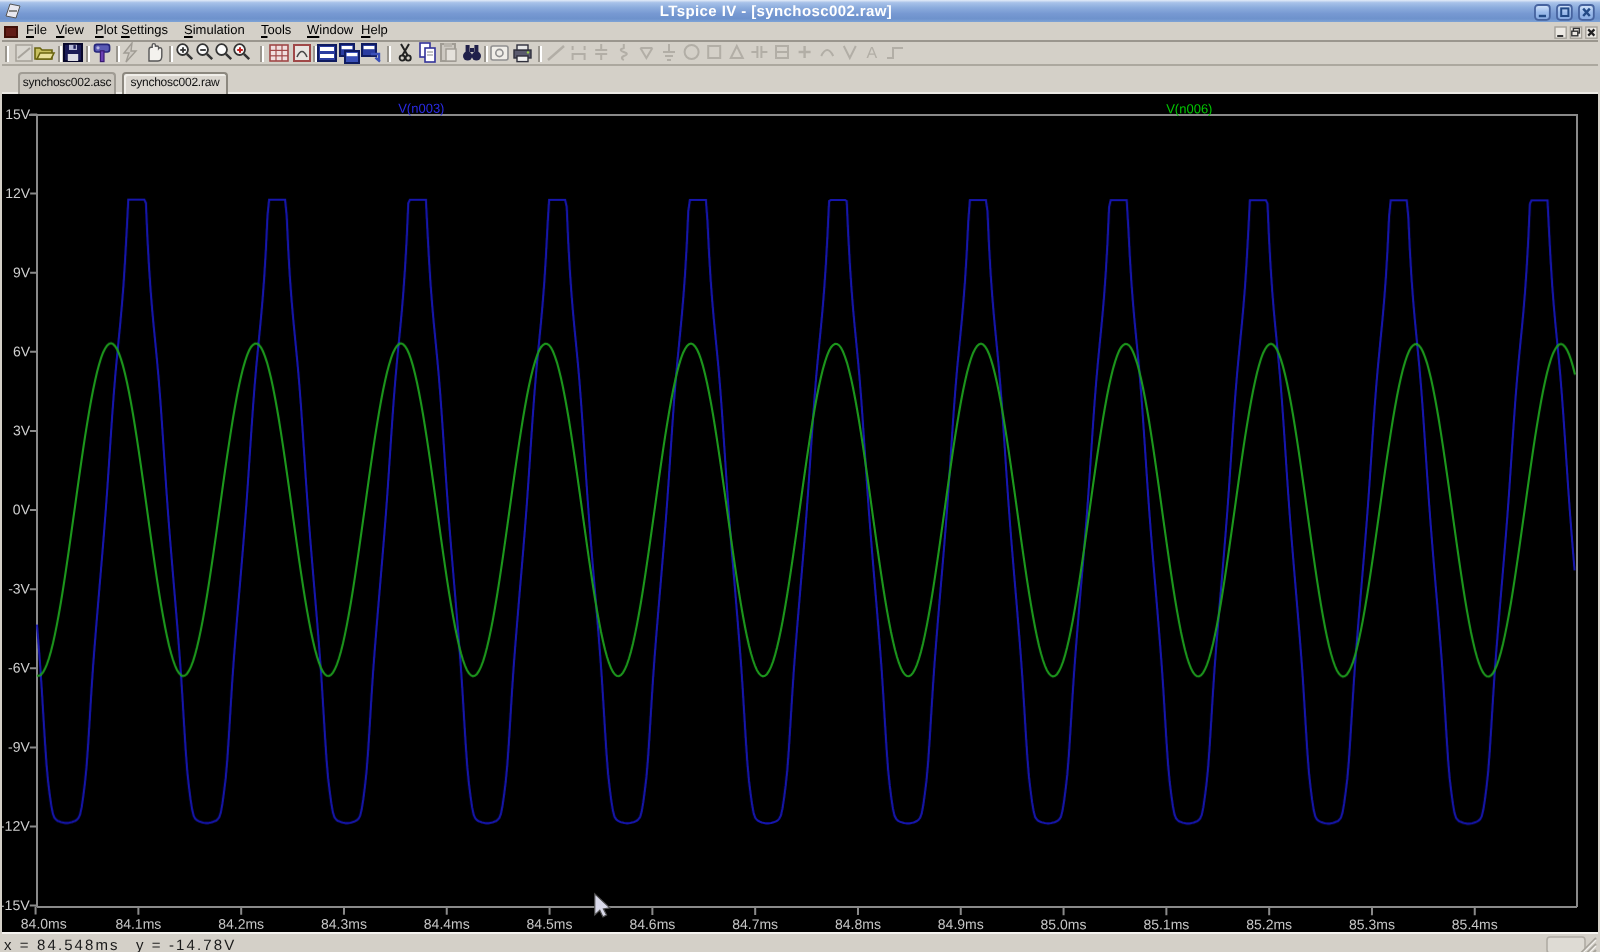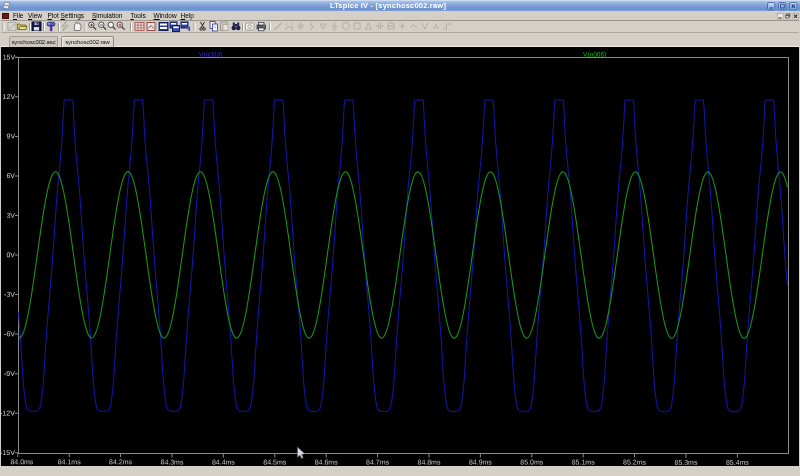--- a/index.html
+++ b/index.html
@@ -321,12 +321,21 @@
             </filter>
           </defs>
           <g filter="url(#soft)">
             <path d="M18.5 265.5 L19.3 275.4 L20.1 285.9 L20.9 297.7 L21.7 310.9 L22.5 323.9 L23.3 335.4 L24.1 344.0 L24.9 350.4 L25.7 356.0 L26.5 360.1 L27.3 362.1 L28.1 363.0 L28.9 363.6 L29.7 363.9 L30.5 364.2 L31.3 364.4 L32.1 364.6 L32.9 364.7 L33.7 364.7 L34.5 364.6 L35.3 364.4 L36.1 364.2 L36.9 363.9 L37.7 363.6 L38.5 363.1 L39.3 362.2 L40.1 360.5 L40.9 356.7 L41.7 351.2 L42.5 344.8 L43.3 336.7 L44.1 325.5 L44.9 312.6 L45.7 299.3 L46.5 287.2 L47.3 276.7 L48.1 266.7 L48.9 257.0 L49.7 247.5 L50.5 238.0 L51.3 228.4 L52.1 218.4 L52.9 208.0 L53.7 196.8 L54.5 184.8 L55.3 172.7 L56.1 160.9 L56.9 149.9 L57.7 140.1 L58.5 131.4 L59.3 123.2 L60.1 115.0 L60.9 106.0 L61.7 95.9 L62.5 83.3 L63.3 68.7 L64.1 53.0 L64.9 53.0 L65.7 53.0 L66.5 53.0 L67.3 53.0 L68.1 53.0 L68.9 53.0 L69.7 53.0 L70.5 53.0 L71.3 53.0 L72.1 53.0 L72.9 54.6 L73.7 72.6 L74.5 86.8 L75.3 98.6 L76.1 108.4 L76.9 117.1 L77.7 125.2 L78.5 133.5 L79.3 142.4 L80.1 152.5 L80.9 163.8 L81.7 175.7 L82.5 187.9 L83.3 199.7 L84.1 210.7 L84.9 221.0 L85.7 230.8 L86.5 240.4 L87.3 249.9 L88.1 259.4 L88.9 269.2 L89.7 279.3 L90.5 290.1 L91.3 302.6 L92.1 315.9 L92.9 328.5 L93.7 339.0 L94.5 346.4 L95.3 352.7 L96.1 357.8 L96.9 361.1 L97.7 362.5 L98.5 363.2 L99.3 363.7 L100.1 364.0 L100.9 364.3 L101.7 364.5 L102.5 364.6 L103.3 364.7 L104.1 364.7 L104.9 364.5 L105.7 364.4 L106.5 364.1 L107.3 363.8 L108.1 363.5 L108.9 362.8 L109.7 361.8 L110.5 359.3 L111.3 354.7 L112.1 348.8 L112.9 342.2 L113.7 332.8 L114.5 320.7 L115.3 307.6 L116.1 294.6 L116.9 283.2 L117.7 272.9 L118.5 263.0 L119.3 253.4 L120.1 244.0 L120.9 234.4 L121.7 224.7 L122.5 214.6 L123.3 203.9 L124.1 192.4 L124.9 180.3 L125.7 168.2 L126.5 156.6 L127.3 146.0 L128.1 136.7 L128.9 128.3 L129.7 120.1 L130.5 111.7 L131.3 102.4 L132.1 91.6 L132.9 78.0 L133.7 61.1 L134.5 53.0 L135.3 53.0 L136.1 53.0 L136.9 53.0 L137.7 53.0 L138.5 53.0 L139.3 53.0 L140.1 53.0 L140.9 53.0 L141.7 53.0 L142.5 53.0 L143.3 61.1 L144.1 78.0 L144.9 91.6 L145.7 102.4 L146.5 111.7 L147.3 120.1 L148.1 128.3 L148.9 136.7 L149.7 146.0 L150.5 156.6 L151.3 168.2 L152.1 180.3 L152.9 192.4 L153.7 203.9 L154.5 214.6 L155.3 224.7 L156.1 234.4 L156.9 244.0 L157.7 253.4 L158.5 263.0 L159.3 272.9 L160.1 283.2 L160.9 294.6 L161.7 307.6 L162.5 320.7 L163.3 332.8 L164.1 342.2 L164.9 348.8 L165.7 354.7 L166.5 359.3 L167.3 361.8 L168.1 362.8 L168.9 363.5 L169.7 363.8 L170.5 364.1 L171.3 364.4 L172.1 364.5 L172.9 364.7 L173.7 364.7 L174.5 364.6 L175.3 364.5 L176.1 364.3 L176.9 364.0 L177.7 363.7 L178.5 363.2 L179.3 362.5 L180.1 361.1 L180.9 357.8 L181.7 352.7 L182.5 346.4 L183.3 339.0 L184.1 328.5 L184.9 315.9 L185.7 302.6 L186.5 290.1 L187.3 279.3 L188.1 269.2 L188.9 259.4 L189.7 249.9 L190.5 240.4 L191.3 230.8 L192.1 221.0 L192.9 210.7 L193.7 199.7 L194.5 187.9 L195.3 175.7 L196.1 163.8 L196.9 152.5 L197.7 142.4 L198.5 133.5 L199.3 125.2 L200.1 117.1 L200.9 108.4 L201.7 98.6 L202.5 86.8 L203.3 72.6 L204.1 54.6 L204.9 53.0 L205.7 53.0 L206.5 53.0 L207.3 53.0 L208.1 53.0 L208.9 53.0 L209.7 53.0 L210.5 53.0 L211.3 53.0 L212.1 53.0 L212.9 53.0 L213.7 68.7 L214.5 83.3 L215.3 95.9 L216.1 106.0 L216.9 115.0 L217.7 123.2 L218.5 131.4 L219.3 140.1 L220.1 149.9 L220.9 160.9 L221.7 172.7 L222.5 184.8 L223.3 196.8 L224.1 208.0 L224.9 218.4 L225.7 228.4 L226.5 238.0 L227.3 247.5 L228.1 257.0 L228.9 266.7 L229.7 276.7 L230.5 287.2 L231.3 299.3 L232.1 312.6 L232.9 325.5 L233.7 336.7 L234.5 344.8 L235.3 351.2 L236.1 356.7 L236.9 360.5 L237.7 362.2 L238.5 363.1 L239.3 363.6 L240.1 363.9 L240.9 364.2 L241.7 364.4 L242.5 364.6 L243.3 364.7 L244.1 364.7 L244.9 364.6 L245.7 364.4 L246.5 364.2 L247.3 363.9 L248.1 363.6 L248.9 363.0 L249.7 362.1 L250.5 360.1 L251.3 356.0 L252.1 350.4 L252.9 344.0 L253.7 335.4 L254.5 323.9 L255.3 310.9 L256.1 297.7 L256.9 285.9 L257.7 275.4 L258.5 265.5 L259.3 255.8 L260.1 246.3 L260.9 236.8 L261.7 227.2 L262.5 217.2 L263.3 206.7 L264.1 195.3 L264.9 183.3 L265.7 171.2 L266.5 159.5 L267.3 148.6 L268.1 138.9 L268.9 130.3 L269.7 122.2 L270.5 113.9 L271.3 104.8 L272.1 94.5 L272.9 81.6 L273.7 66.3 L274.5 53.0 L275.3 53.0 L276.1 53.0 L276.9 53.0 L277.7 53.0 L278.5 53.0 L279.3 53.0 L280.1 53.0 L280.9 53.0 L281.7 53.0 L282.5 53.0 L283.3 56.4 L284.1 74.4 L284.9 88.4 L285.7 99.9 L286.5 109.5 L287.3 118.1 L288.1 126.2 L288.9 134.5 L289.7 143.6 L290.5 153.9 L291.3 165.3 L292.1 177.3 L292.9 189.4 L293.7 201.1 L294.5 212.0 L295.3 222.2 L296.1 232.0 L296.9 241.6 L297.7 251.1 L298.5 260.6 L299.3 270.4 L300.1 280.6 L300.9 291.6 L301.7 304.2 L302.5 317.5 L303.3 329.9 L304.1 340.1 L304.9 347.2 L305.7 353.4 L306.5 358.3 L307.3 361.4 L308.1 362.6 L308.9 363.3 L309.7 363.8 L310.5 364.1 L311.3 364.3 L312.1 364.5 L312.9 364.6 L313.7 364.7 L314.5 364.6 L315.3 364.5 L316.1 364.3 L316.9 364.1 L317.7 363.8 L318.5 363.4 L319.3 362.7 L320.1 361.6 L320.9 358.8 L321.7 354.1 L322.5 348.0 L323.3 341.2 L324.1 331.4 L324.9 319.1 L325.7 305.9 L326.5 293.1 L327.3 281.9 L328.1 271.6 L328.9 261.8 L329.7 252.2 L330.5 242.8 L331.3 233.2 L332.1 223.5 L332.9 213.3 L333.7 202.5 L334.5 190.9 L335.3 178.8 L336.1 166.7 L336.9 155.2 L337.7 144.8 L338.5 135.6 L339.3 127.3 L340.1 119.1 L340.9 110.6 L341.7 101.1 L342.5 90.0 L343.3 76.2 L344.1 58.6 L344.9 53.0 L345.7 53.0 L346.5 53.0 L347.3 53.0 L348.1 53.0 L348.9 53.0 L349.7 53.0 L350.5 53.0 L351.3 53.0 L352.1 53.0 L352.9 53.0 L353.7 63.7 L354.5 79.8 L355.3 93.0 L356.1 103.6 L356.9 112.8 L357.7 121.2 L358.5 129.3 L359.3 137.8 L360.1 147.3 L360.9 158.0 L361.7 169.7 L362.5 181.8 L363.3 193.8 L364.1 205.3 L364.9 215.9 L365.7 225.9 L366.5 235.6 L367.3 245.1 L368.1 254.6 L368.9 264.2 L369.7 274.2 L370.5 284.5 L371.3 296.2 L372.1 309.2 L372.9 322.3 L373.7 334.1 L374.5 343.1 L375.3 349.6 L376.1 355.4 L376.9 359.7 L377.7 361.9 L378.5 362.9 L379.3 363.5 L380.1 363.9 L380.9 364.2 L381.7 364.4 L382.5 364.6 L383.3 364.7 L384.1 364.7 L384.9 364.6 L385.7 364.5 L386.5 364.2 L387.3 364.0 L388.1 363.7 L388.9 363.2 L389.7 362.3 L390.5 360.8 L391.3 357.2 L392.1 351.9 L392.9 345.6 L393.7 337.9 L394.5 327.0 L395.3 314.2 L396.1 301.0 L396.9 288.6 L397.7 278.0 L398.5 267.9 L399.3 258.2 L400.1 248.7 L400.9 239.2 L401.7 229.6 L402.5 219.7 L403.3 209.3 L404.1 198.2 L404.9 186.4 L405.7 174.2 L406.5 162.3 L407.3 151.2 L408.1 141.2 L408.9 132.4 L409.7 124.2 L410.5 116.0 L411.3 107.2 L412.1 97.2 L412.9 85.1 L413.7 70.7 L414.5 53.5 L415.3 53.0 L416.1 53.0 L416.9 53.0 L417.7 53.0 L418.5 53.0 L419.3 53.0 L420.1 53.0 L420.9 53.0 L421.7 53.0 L422.5 53.0 L423.3 53.5 L424.1 70.7 L424.9 85.1 L425.7 97.2 L426.5 107.2 L427.3 116.0 L428.1 124.2 L428.9 132.4 L429.7 141.2 L430.5 151.2 L431.3 162.3 L432.1 174.2 L432.9 186.4 L433.7 198.2 L434.5 209.3 L435.3 219.7 L436.1 229.6 L436.9 239.2 L437.7 248.7 L438.5 258.2 L439.3 267.9 L440.1 278.0 L440.9 288.6 L441.7 301.0 L442.5 314.2 L443.3 327.0 L444.1 337.9 L444.9 345.6 L445.7 351.9 L446.5 357.2 L447.3 360.8 L448.1 362.3 L448.9 363.2 L449.7 363.7 L450.5 364.0 L451.3 364.2 L452.1 364.5 L452.9 364.6 L453.7 364.7 L454.5 364.7 L455.3 364.6 L456.1 364.4 L456.9 364.2 L457.7 363.9 L458.5 363.5 L459.3 362.9 L460.1 361.9 L460.9 359.7 L461.7 355.4 L462.5 349.6 L463.3 343.1 L464.1 334.1 L464.9 322.3 L465.7 309.2 L466.5 296.2 L467.3 284.5 L468.1 274.2 L468.9 264.2 L469.7 254.6 L470.5 245.1 L471.3 235.6 L472.1 225.9 L472.9 215.9 L473.7 205.3 L474.5 193.8 L475.3 181.8 L476.1 169.7 L476.9 158.0 L477.7 147.3 L478.5 137.8 L479.3 129.3 L480.1 121.2 L480.9 112.8 L481.7 103.6 L482.5 93.0 L483.3 79.8 L484.1 63.7 L484.9 53.0 L485.7 53.0 L486.5 53.0 L487.3 53.0 L488.1 53.0 L488.9 53.0 L489.7 53.0 L490.5 53.0 L491.3 53.0 L492.1 53.0 L492.9 53.0 L493.7 58.6 L494.5 76.2 L495.3 90.0 L496.1 101.1 L496.9 110.6 L497.7 119.1 L498.5 127.3 L499.3 135.6 L500.1 144.8 L500.9 155.2 L501.7 166.7 L502.5 178.8 L503.3 190.9 L504.1 202.5 L504.9 213.3 L505.7 223.5 L506.5 233.2 L507.3 242.8 L508.1 252.2 L508.9 261.8 L509.7 271.6 L510.5 281.9 L511.3 293.1 L512.1 305.9 L512.9 319.1 L513.7 331.4 L514.5 341.2 L515.3 348.0 L516.1 354.1 L516.9 358.8 L517.7 361.6 L518.5 362.7 L519.3 363.4 L520.1 363.8 L520.9 364.1 L521.7 364.3 L522.5 364.5 L523.3 364.6 L524.1 364.7 L524.9 364.6 L525.7 364.5 L526.5 364.3 L527.3 364.1 L528.1 363.8 L528.9 363.3 L529.7 362.6 L530.5 361.4 L531.3 358.3 L532.1 353.4 L532.9 347.2 L533.7 340.1 L534.5 329.9 L535.3 317.5 L536.1 304.2 L536.9 291.6 L537.7 280.6 L538.5 270.4 L539.3 260.6 L540.1 251.1 L540.9 241.6 L541.7 232.0 L542.5 222.2 L543.3 212.0 L544.1 201.1 L544.9 189.4 L545.7 177.3 L546.5 165.3 L547.3 153.9 L548.1 143.6 L548.9 134.5 L549.7 126.2 L550.5 118.1 L551.3 109.5 L552.1 99.9 L552.9 88.4 L553.7 74.4 L554.5 56.4 L555.3 53.0 L556.1 53.0 L556.9 53.0 L557.7 53.0 L558.5 53.0 L559.3 53.0 L560.1 53.0 L560.9 53.0 L561.7 53.0 L562.5 53.0 L563.3 53.0 L564.1 66.3 L564.9 81.6 L565.7 94.5 L566.5 104.8 L567.3 113.9 L568.1 122.2 L568.9 130.3 L569.7 138.9 L570.5 148.6 L571.3 159.5 L572.1 171.2 L572.9 183.3 L573.7 195.3 L574.5 206.7 L575.3 217.2 L576.1 227.2 L576.9 236.8 L577.7 246.3 L578.5 255.8 L579.3 265.5 L580.1 275.4 L580.9 285.9 L581.7 297.7 L582.5 310.9 L583.3 323.9 L584.1 335.4 L584.9 344.0 L585.7 350.4 L586.5 356.0 L587.3 360.1 L588.1 362.1 L588.9 363.0 L589.7 363.6 L590.5 363.9 L591.3 364.2 L592.1 364.4 L592.9 364.6 L593.7 364.7 L594.5 364.7 L595.3 364.6 L596.1 364.4 L596.9 364.2 L597.7 363.9 L598.5 363.6 L599.3 363.1 L600.1 362.2 L600.9 360.5 L601.7 356.7 L602.5 351.2 L603.3 344.8 L604.1 336.7 L604.9 325.5 L605.7 312.6 L606.5 299.3 L607.3 287.2 L608.1 276.7 L608.9 266.7 L609.7 257.0 L610.5 247.5 L611.3 238.0 L612.1 228.4 L612.9 218.4 L613.7 208.0 L614.5 196.8 L615.3 184.8 L616.1 172.7 L616.9 160.9 L617.7 149.9 L618.5 140.1 L619.3 131.4 L620.1 123.2 L620.9 115.0 L621.7 106.0 L622.5 95.9 L623.3 83.3 L624.1 68.7 L624.9 53.0 L625.7 53.0 L626.5 53.0 L627.3 53.0 L628.1 53.0 L628.9 53.0 L629.7 53.0 L630.5 53.0 L631.3 53.0 L632.1 53.0 L632.9 53.0 L633.7 54.6 L634.5 72.6 L635.3 86.8 L636.1 98.6 L636.9 108.4 L637.7 117.1 L638.5 125.2 L639.3 133.5 L640.1 142.4 L640.9 152.5 L641.7 163.8 L642.5 175.7 L643.3 187.9 L644.1 199.7 L644.9 210.7 L645.7 221.0 L646.5 230.8 L647.3 240.4 L648.1 249.9 L648.9 259.4 L649.7 269.2 L650.5 279.3 L651.3 290.1 L652.1 302.6 L652.9 315.9 L653.7 328.5 L654.5 339.0 L655.3 346.4 L656.1 352.7 L656.9 357.8 L657.7 361.1 L658.5 362.5 L659.3 363.2 L660.1 363.7 L660.9 364.0 L661.7 364.3 L662.5 364.5 L663.3 364.6 L664.1 364.7 L664.9 364.7 L665.7 364.5 L666.5 364.4 L667.3 364.1 L668.1 363.8 L668.9 363.5 L669.7 362.8 L670.5 361.8 L671.3 359.3 L672.1 354.7 L672.9 348.8 L673.7 342.2 L674.5 332.8 L675.3 320.7 L676.1 307.6 L676.9 294.6 L677.7 283.2 L678.5 272.9 L679.3 263.0 L680.1 253.4 L680.9 244.0 L681.7 234.4 L682.5 224.7 L683.3 214.6 L684.1 203.9 L684.9 192.4 L685.7 180.3 L686.5 168.2 L687.3 156.6 L688.1 146.0 L688.9 136.7 L689.7 128.3 L690.5 120.1 L691.3 111.7 L692.1 102.4 L692.9 91.6 L693.7 78.0 L694.5 61.1 L695.3 53.0 L696.1 53.0 L696.9 53.0 L697.7 53.0 L698.5 53.0 L699.3 53.0 L700.1 53.0 L700.9 53.0 L701.7 53.0 L702.5 53.0 L703.3 53.0 L704.1 61.1 L704.9 78.0 L705.7 91.6 L706.5 102.4 L707.3 111.7 L708.1 120.1 L708.9 128.3 L709.7 136.7 L710.5 146.0 L711.3 156.6 L712.1 168.2 L712.9 180.3 L713.7 192.4 L714.5 203.9 L715.3 214.6 L716.1 224.7 L716.9 234.4 L717.7 244.0 L718.5 253.4 L719.3 263.0 L720.1 272.9 L720.9 283.2 L721.7 294.6 L722.5 307.6 L723.3 320.7 L724.1 332.8 L724.9 342.2 L725.7 348.8 L726.5 354.7 L727.3 359.3 L728.1 361.8 L728.9 362.8 L729.7 363.5 L730.5 363.8 L731.3 364.1 L732.1 364.4 L732.9 364.5 L733.7 364.7 L734.5 364.7 L735.3 364.6 L736.1 364.5 L736.9 364.3 L737.7 364.0 L738.5 363.7 L739.3 363.2 L740.1 362.5 L740.9 361.1 L741.7 357.8 L742.5 352.7 L743.3 346.4 L744.1 339.0 L744.9 328.5 L745.7 315.9 L746.5 302.6 L747.3 290.1 L748.1 279.3 L748.9 269.2 L749.7 259.4 L750.5 249.9 L751.3 240.4 L752.1 230.8 L752.9 221.0 L753.7 210.7 L754.5 199.7 L755.3 187.9 L756.1 175.7 L756.9 163.8 L757.7 152.5 L758.5 142.4 L759.3 133.5 L760.1 125.2 L760.9 117.1 L761.7 108.4 L762.5 98.6 L763.3 86.8 L764.1 72.6 L764.9 54.6 L765.7 53.0 L766.5 53.0 L767.3 53.0 L768.1 53.0 L768.9 53.0 L769.7 53.0 L770.5 53.0 L771.3 53.0 L772.1 53.0 L772.9 53.0 L773.7 53.0 L774.5 68.7 L775.3 83.3 L776.1 95.9 L776.9 106.0 L777.7 115.0 L778.5 123.2 L779.3 131.4 L780.1 140.1 L780.9 149.9 L781.7 160.9 L782.5 172.7 L783.3 184.8 L784.1 196.8 L784.9 208.0 L785.7 218.4 L786.5 228.4 L787.3 238.0" fill="none" stroke="#1616ae" stroke-width="1.05"></path>
             <path d="M18.5 291.0 L19.5 291.1 L20.5 290.6 L21.5 289.4 L22.5 287.7 L23.5 285.3 L24.5 282.4 L25.5 278.9 L26.5 274.9 L27.5 270.3 L28.5 265.3 L29.5 259.9 L30.5 254.1 L31.5 247.9 L32.5 241.4 L33.5 234.7 L34.5 227.8 L35.5 220.7 L36.5 213.6 L37.5 206.4 L38.5 199.2 L39.5 192.1 L40.5 185.1 L41.5 178.2 L42.5 171.6 L43.5 165.3 L44.5 159.3 L45.5 153.6 L46.5 148.4 L47.5 143.6 L48.5 139.3 L49.5 135.5 L50.5 132.2 L51.5 129.5 L52.5 127.5 L53.5 126.0 L54.5 125.1 L55.5 124.8 L56.5 125.2 L57.5 126.2 L58.5 127.8 L59.5 130.0 L60.5 132.8 L61.5 136.2 L62.5 140.1 L63.5 144.5 L64.5 149.4 L65.5 154.7 L66.5 160.4 L67.5 166.5 L68.5 172.9 L69.5 179.6 L70.5 186.4 L71.5 193.5 L72.5 200.6 L73.5 207.8 L74.5 215.0 L75.5 222.2 L76.5 229.2 L77.5 236.1 L78.5 242.8 L79.5 249.2 L80.5 255.3 L81.5 261.0 L82.5 266.4 L83.5 271.3 L84.5 275.7 L85.5 279.6 L86.5 283.0 L87.5 285.8 L88.5 288.1 L89.5 289.7 L90.5 290.7 L91.5 291.2 L92.5 290.9 L93.5 290.1 L94.5 288.6 L95.5 286.6 L96.5 283.9 L97.5 280.7 L98.5 276.9 L99.5 272.6 L100.5 267.9 L101.5 262.7 L102.5 257.0 L103.5 251.0 L104.5 244.7 L105.5 238.1 L106.5 231.3 L107.5 224.3 L108.5 217.2 L109.5 210.0 L110.5 202.8 L111.5 195.6 L112.5 188.5 L113.5 181.6 L114.5 174.9 L115.5 168.4 L116.5 162.2 L117.5 156.4 L118.5 150.9 L119.5 145.9 L120.5 141.4 L121.5 137.3 L122.5 133.8 L123.5 130.8 L124.5 128.4 L125.5 126.6 L126.5 125.5 L127.5 124.9 L128.5 125.0 L129.5 125.6 L130.5 126.9 L131.5 128.9 L132.5 131.4 L133.5 134.4 L134.5 138.1 L135.5 142.2 L136.5 146.9 L137.5 152.0 L138.5 157.5 L139.5 163.4 L140.5 169.7 L141.5 176.2 L142.5 183.0 L143.5 189.9 L144.5 197.0 L145.5 204.2 L146.5 211.4 L147.5 218.6 L148.5 225.7 L149.5 232.7 L150.5 239.4 L151.5 246.0 L152.5 252.3 L153.5 258.2 L154.5 263.7 L155.5 268.9 L156.5 273.5 L157.5 277.7 L158.5 281.4 L159.5 284.5 L160.5 287.0 L161.5 289.0 L162.5 290.3 L163.5 291.0 L164.5 291.1 L165.5 290.6 L166.5 289.4 L167.5 287.7 L168.5 285.3 L169.5 282.4 L170.5 278.9 L171.5 274.9 L172.5 270.3 L173.5 265.3 L174.5 259.9 L175.5 254.1 L176.5 247.9 L177.5 241.4 L178.5 234.7 L179.5 227.8 L180.5 220.7 L181.5 213.6 L182.5 206.4 L183.5 199.2 L184.5 192.1 L185.5 185.1 L186.5 178.2 L187.5 171.6 L188.5 165.3 L189.5 159.3 L190.5 153.6 L191.5 148.4 L192.5 143.6 L193.5 139.3 L194.5 135.5 L195.5 132.2 L196.5 129.5 L197.5 127.5 L198.5 126.0 L199.5 125.1 L200.5 124.8 L201.5 125.2 L202.5 126.2 L203.5 127.8 L204.5 130.0 L205.5 132.8 L206.5 136.2 L207.5 140.1 L208.5 144.5 L209.5 149.4 L210.5 154.7 L211.5 160.4 L212.5 166.5 L213.5 172.9 L214.5 179.6 L215.5 186.4 L216.5 193.5 L217.5 200.6 L218.5 207.8 L219.5 215.0 L220.5 222.2 L221.5 229.2 L222.5 236.1 L223.5 242.8 L224.5 249.2 L225.5 255.3 L226.5 261.0 L227.5 266.4 L228.5 271.3 L229.5 275.7 L230.5 279.6 L231.5 283.0 L232.5 285.8 L233.5 288.1 L234.5 289.7 L235.5 290.7 L236.5 291.2 L237.5 290.9 L238.5 290.1 L239.5 288.6 L240.5 286.6 L241.5 283.9 L242.5 280.7 L243.5 276.9 L244.5 272.6 L245.5 267.9 L246.5 262.7 L247.5 257.0 L248.5 251.0 L249.5 244.7 L250.5 238.1 L251.5 231.3 L252.5 224.3 L253.5 217.2 L254.5 210.0 L255.5 202.8 L256.5 195.6 L257.5 188.5 L258.5 181.6 L259.5 174.9 L260.5 168.4 L261.5 162.2 L262.5 156.4 L263.5 150.9 L264.5 145.9 L265.5 141.4 L266.5 137.3 L267.5 133.8 L268.5 130.8 L269.5 128.4 L270.5 126.6 L271.5 125.5 L272.5 124.9 L273.5 125.0 L274.5 125.6 L275.5 126.9 L276.5 128.9 L277.5 131.4 L278.5 134.4 L279.5 138.1 L280.5 142.2 L281.5 146.9 L282.5 152.0 L283.5 157.5 L284.5 163.4 L285.5 169.7 L286.5 176.2 L287.5 183.0 L288.5 189.9 L289.5 197.0 L290.5 204.2 L291.5 211.4 L292.5 218.6 L293.5 225.7 L294.5 232.7 L295.5 239.4 L296.5 246.0 L297.5 252.3 L298.5 258.2 L299.5 263.7 L300.5 268.9 L301.5 273.5 L302.5 277.7 L303.5 281.4 L304.5 284.5 L305.5 287.0 L306.5 289.0 L307.5 290.3 L308.5 291.0 L309.5 291.1 L310.5 290.6 L311.5 289.4 L312.5 287.7 L313.5 285.3 L314.5 282.4 L315.5 278.9 L316.5 274.9 L317.5 270.3 L318.5 265.3 L319.5 259.9 L320.5 254.1 L321.5 247.9 L322.5 241.4 L323.5 234.7 L324.5 227.8 L325.5 220.7 L326.5 213.6 L327.5 206.4 L328.5 199.2 L329.5 192.1 L330.5 185.1 L331.5 178.2 L332.5 171.6 L333.5 165.3 L334.5 159.3 L335.5 153.6 L336.5 148.4 L337.5 143.6 L338.5 139.3 L339.5 135.5 L340.5 132.2 L341.5 129.5 L342.5 127.5 L343.5 126.0 L344.5 125.1 L345.5 124.8 L346.5 125.2 L347.5 126.2 L348.5 127.8 L349.5 130.0 L350.5 132.8 L351.5 136.2 L352.5 140.1 L353.5 144.5 L354.5 149.4 L355.5 154.7 L356.5 160.4 L357.5 166.5 L358.5 172.9 L359.5 179.6 L360.5 186.4 L361.5 193.5 L362.5 200.6 L363.5 207.8 L364.5 215.0 L365.5 222.2 L366.5 229.2 L367.5 236.1 L368.5 242.8 L369.5 249.2 L370.5 255.3 L371.5 261.0 L372.5 266.4 L373.5 271.3 L374.5 275.7 L375.5 279.6 L376.5 283.0 L377.5 285.8 L378.5 288.1 L379.5 289.7 L380.5 290.7 L381.5 291.2 L382.5 290.9 L383.5 290.1 L384.5 288.6 L385.5 286.6 L386.5 283.9 L387.5 280.7 L388.5 276.9 L389.5 272.6 L390.5 267.9 L391.5 262.7 L392.5 257.0 L393.5 251.0 L394.5 244.7 L395.5 238.1 L396.5 231.3 L397.5 224.3 L398.5 217.2 L399.5 210.0 L400.5 202.8 L401.5 195.6 L402.5 188.5 L403.5 181.6 L404.5 174.9 L405.5 168.4 L406.5 162.2 L407.5 156.4 L408.5 150.9 L409.5 145.9 L410.5 141.4 L411.5 137.3 L412.5 133.8 L413.5 130.8 L414.5 128.4 L415.5 126.6 L416.5 125.5 L417.5 124.9 L418.5 125.0 L419.5 125.6 L420.5 126.9 L421.5 128.9 L422.5 131.4 L423.5 134.4 L424.5 138.1 L425.5 142.2 L426.5 146.9 L427.5 152.0 L428.5 157.5 L429.5 163.4 L430.5 169.7 L431.5 176.2 L432.5 183.0 L433.5 189.9 L434.5 197.0 L435.5 204.2 L436.5 211.4 L437.5 218.6 L438.5 225.7 L439.5 232.7 L440.5 239.4 L441.5 246.0 L442.5 252.3 L443.5 258.2 L444.5 263.7 L445.5 268.9 L446.5 273.5 L447.5 277.7 L448.5 281.4 L449.5 284.5 L450.5 287.0 L451.5 289.0 L452.5 290.3 L453.5 291.0 L454.5 291.1 L455.5 290.6 L456.5 289.4 L457.5 287.7 L458.5 285.3 L459.5 282.4 L460.5 278.9 L461.5 274.9 L462.5 270.3 L463.5 265.3 L464.5 259.9 L465.5 254.1 L466.5 247.9 L467.5 241.4 L468.5 234.7 L469.5 227.8 L470.5 220.7 L471.5 213.6 L472.5 206.4 L473.5 199.2 L474.5 192.1 L475.5 185.1 L476.5 178.2 L477.5 171.6 L478.5 165.3 L479.5 159.3 L480.5 153.6 L481.5 148.4 L482.5 143.6 L483.5 139.3 L484.5 135.5 L485.5 132.2 L486.5 129.5 L487.5 127.5 L488.5 126.0 L489.5 125.1 L490.5 124.8 L491.5 125.2 L492.5 126.2 L493.5 127.8 L494.5 130.0 L495.5 132.8 L496.5 136.2 L497.5 140.1 L498.5 144.5 L499.5 149.4 L500.5 154.7 L501.5 160.4 L502.5 166.5 L503.5 172.9 L504.5 179.6 L505.5 186.4 L506.5 193.5 L507.5 200.6 L508.5 207.8 L509.5 215.0 L510.5 222.2 L511.5 229.2 L512.5 236.1 L513.5 242.8 L514.5 249.2 L515.5 255.3 L516.5 261.0 L517.5 266.4 L518.5 271.3 L519.5 275.7 L520.5 279.6 L521.5 283.0 L522.5 285.8 L523.5 288.1 L524.5 289.7 L525.5 290.7 L526.5 291.2 L527.5 290.9 L528.5 290.1 L529.5 288.6 L530.5 286.6 L531.5 283.9 L532.5 280.7 L533.5 276.9 L534.5 272.6 L535.5 267.9 L536.5 262.7 L537.5 257.0 L538.5 251.0 L539.5 244.7 L540.5 238.1 L541.5 231.3 L542.5 224.3 L543.5 217.2 L544.5 210.0 L545.5 202.8 L546.5 195.6 L547.5 188.5 L548.5 181.6 L549.5 174.9 L550.5 168.4 L551.5 162.2 L552.5 156.4 L553.5 150.9 L554.5 145.9 L555.5 141.4 L556.5 137.3 L557.5 133.8 L558.5 130.8 L559.5 128.4 L560.5 126.6 L561.5 125.5 L562.5 124.9 L563.5 125.0 L564.5 125.6 L565.5 126.9 L566.5 128.9 L567.5 131.4 L568.5 134.4 L569.5 138.1 L570.5 142.2 L571.5 146.9 L572.5 152.0 L573.5 157.5 L574.5 163.4 L575.5 169.7 L576.5 176.2 L577.5 183.0 L578.5 189.9 L579.5 197.0 L580.5 204.2 L581.5 211.4 L582.5 218.6 L583.5 225.7 L584.5 232.7 L585.5 239.4 L586.5 246.0 L587.5 252.3 L588.5 258.2 L589.5 263.7 L590.5 268.9 L591.5 273.5 L592.5 277.7 L593.5 281.4 L594.5 284.5 L595.5 287.0 L596.5 289.0 L597.5 290.3 L598.5 291.0 L599.5 291.1 L600.5 290.6 L601.5 289.4 L602.5 287.7 L603.5 285.3 L604.5 282.4 L605.5 278.9 L606.5 274.9 L607.5 270.3 L608.5 265.3 L609.5 259.9 L610.5 254.1 L611.5 247.9 L612.5 241.4 L613.5 234.7 L614.5 227.8 L615.5 220.7 L616.5 213.6 L617.5 206.4 L618.5 199.2 L619.5 192.1 L620.5 185.1 L621.5 178.2 L622.5 171.6 L623.5 165.3 L624.5 159.3 L625.5 153.6 L626.5 148.4 L627.5 143.6 L628.5 139.3 L629.5 135.5 L630.5 132.2 L631.5 129.5 L632.5 127.5 L633.5 126.0 L634.5 125.1 L635.5 124.8 L636.5 125.2 L637.5 126.2 L638.5 127.8 L639.5 130.0 L640.5 132.8 L641.5 136.2 L642.5 140.1 L643.5 144.5 L644.5 149.4 L645.5 154.7 L646.5 160.4 L647.5 166.5 L648.5 172.9 L649.5 179.6 L650.5 186.4 L651.5 193.5 L652.5 200.6 L653.5 207.8 L654.5 215.0 L655.5 222.2 L656.5 229.2 L657.5 236.1 L658.5 242.8 L659.5 249.2 L660.5 255.3 L661.5 261.0 L662.5 266.4 L663.5 271.3 L664.5 275.7 L665.5 279.6 L666.5 283.0 L667.5 285.8 L668.5 288.1 L669.5 289.7 L670.5 290.7 L671.5 291.2 L672.5 290.9 L673.5 290.1 L674.5 288.6 L675.5 286.6 L676.5 283.9 L677.5 280.7 L678.5 276.9 L679.5 272.6 L680.5 267.9 L681.5 262.7 L682.5 257.0 L683.5 251.0 L684.5 244.7 L685.5 238.1 L686.5 231.3 L687.5 224.3 L688.5 217.2 L689.5 210.0 L690.5 202.8 L691.5 195.6 L692.5 188.5 L693.5 181.6 L694.5 174.9 L695.5 168.4 L696.5 162.2 L697.5 156.4 L698.5 150.9 L699.5 145.9 L700.5 141.4 L701.5 137.3 L702.5 133.8 L703.5 130.8 L704.5 128.4 L705.5 126.6 L706.5 125.5 L707.5 124.9 L708.5 125.0 L709.5 125.6 L710.5 126.9 L711.5 128.9 L712.5 131.4 L713.5 134.4 L714.5 138.1 L715.5 142.2 L716.5 146.9 L717.5 152.0 L718.5 157.5 L719.5 163.4 L720.5 169.7 L721.5 176.2 L722.5 183.0 L723.5 189.9 L724.5 197.0 L725.5 204.2 L726.5 211.4 L727.5 218.6 L728.5 225.7 L729.5 232.7 L730.5 239.4 L731.5 246.0 L732.5 252.3 L733.5 258.2 L734.5 263.7 L735.5 268.9 L736.5 273.5 L737.5 277.7 L738.5 281.4 L739.5 284.5 L740.5 287.0 L741.5 289.0 L742.5 290.3 L743.5 291.0 L744.5 291.1 L745.5 290.6 L746.5 289.4 L747.5 287.7 L748.5 285.3 L749.5 282.4 L750.5 278.9 L751.5 274.9 L752.5 270.3 L753.5 265.3 L754.5 259.9 L755.5 254.1 L756.5 247.9 L757.5 241.4 L758.5 234.7 L759.5 227.8 L760.5 220.7 L761.5 213.6 L762.5 206.4 L763.5 199.2 L764.5 192.1 L765.5 185.1 L766.5 178.2 L767.5 171.6 L768.5 165.3 L769.5 159.3 L770.5 153.6 L771.5 148.4 L772.5 143.6 L773.5 139.3 L774.5 135.5 L775.5 132.2 L776.5 129.5 L777.5 127.5 L778.5 126.0 L779.5 125.1 L780.5 124.8 L781.5 125.2 L782.5 126.2 L783.5 127.8 L784.5 130.0 L785.5 132.8 L786.5 136.2 L787.5 140.1" fill="none" stroke="#1d991d" stroke-width="1.05"></path>
           </g>
           <polygon points="297.5,400 297.5,410.5 300,408.2 301.6,411.5 303.4,410.6 301.8,407.5 305,407" fill="#dcdcec" stroke="#505050" stroke-width="0.6"></polygon>
         </g>
       </svg>
     </div>
+<div id="status" class="abs">
+      <span style="left:2px">x = 84.548ms</span>
+      <span style="left:68px">y = -14.78V</span>
+<svg class="abs" style="right:1px;top:0" width="26" height="10">
+        <rect x="0.5" y="1.5" width="19" height="8" rx="1.5" fill="#dedbd4" stroke="#b0aca4" stroke-width="0.8"></rect>
+        <path d="M25 2 L17.5 9.5 M25 5 L20.5 9.5 M25 8 L23.5 9.5" stroke="#a8a49c" stroke-width="1"></path>
+        <path d="M25 3 L18.5 9.5 M25 6 L21.5 9.5" stroke="#f4f2ee" stroke-width="0.7"></path>
+      </svg>
+    </div>
 </div>
 </body></html>

